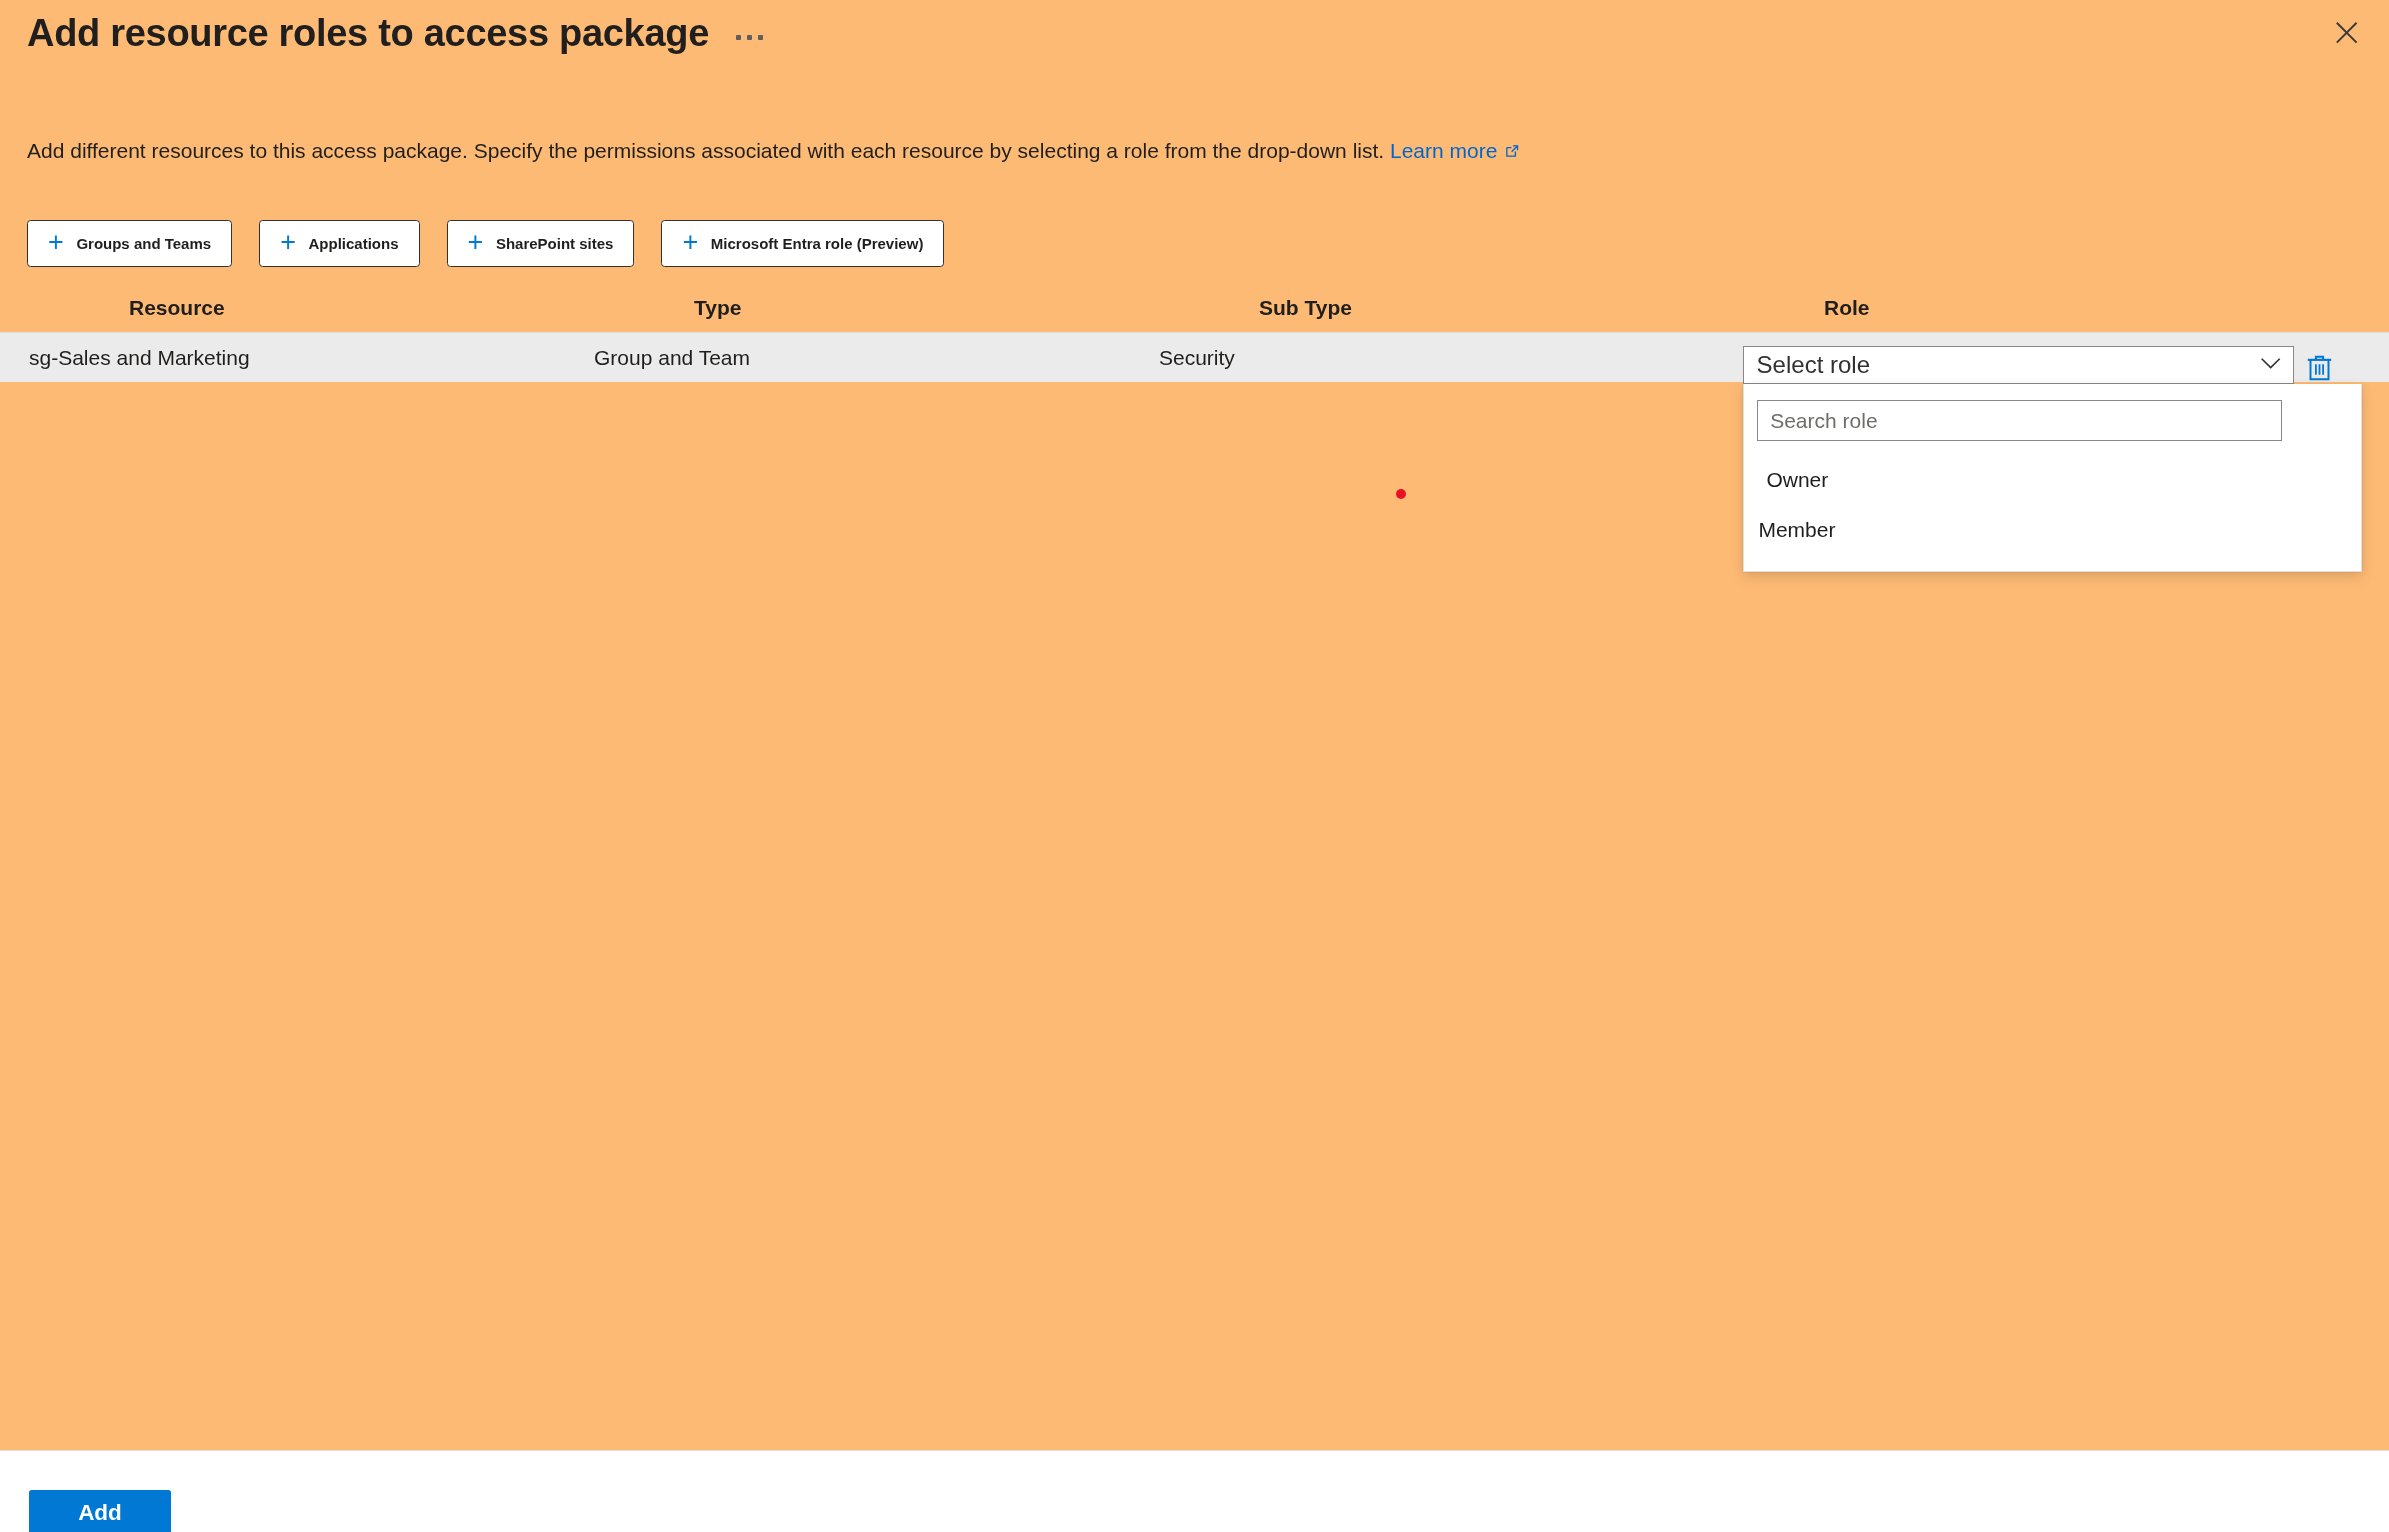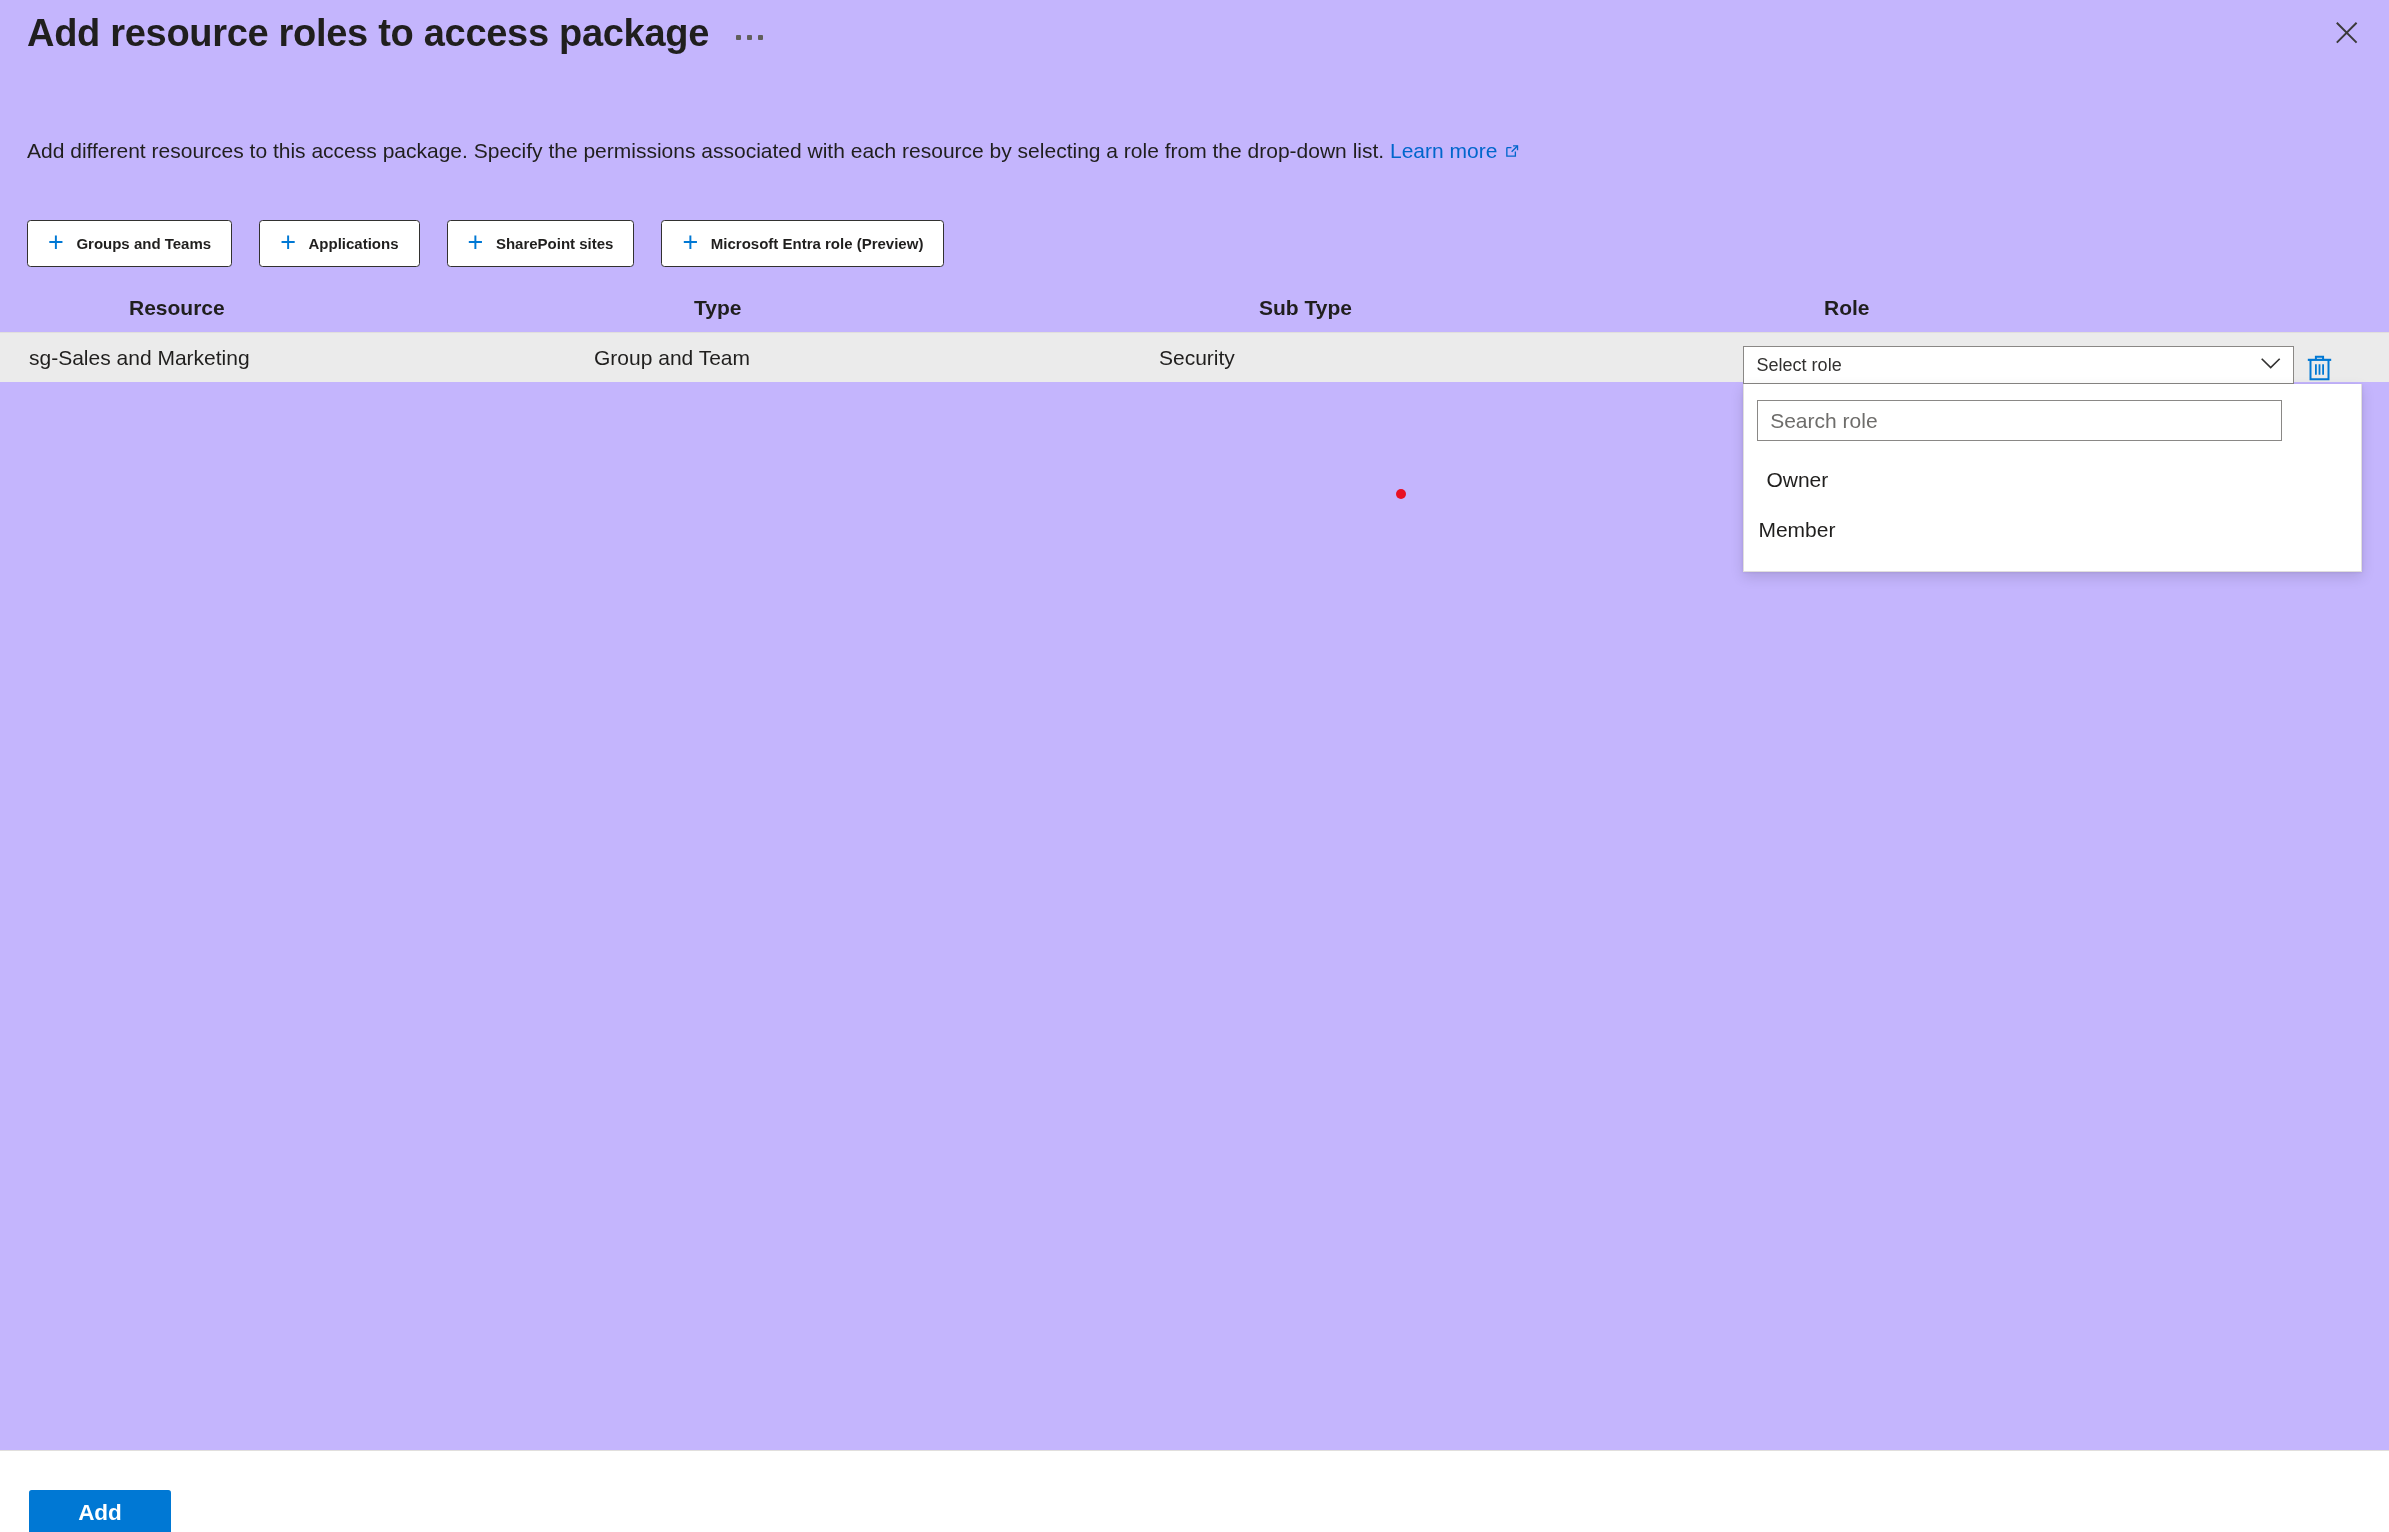--- a/index.html
+++ b/index.html
@@ -10,21 +10,21 @@
     background: #ffffff;
     font-family: "Liberation Sans", sans-serif;
     color: #201f1e;
     overflow: hidden;
   }
 
   .blade {
     position: relative;
     width: 2389px;
     height: 1533px;
-    background: #c4b5fd;
+    background: #fdba74;
   }
 
   
   .blade-header {
     position: absolute;
     top: 0; left: 0;
     width: 2389px;
     height: 65px;
     display: flex;
     align-items: center;
@@ -183,21 +183,21 @@
     width: 551px;
     background: #ffffff;
     border: 1.3px solid #8a8886;
     display: flex;
     align-items: center;
     justify-content: space-between;
     padding: 0 10.8px 0 12.6px;
     cursor: pointer;
   }
   .role-select .ph {
-    font-size: 18px;
+    font-size: 24px;
     color: #323130;
   }
   .chev { display: block; }
 
   .role-panel {
     width: 619px;
     background: #ffffff;
     border: 0.9px solid #e1dfdd;
     border-top: none;
     box-shadow: 0 5.4px 12.6px rgba(0,0,0,0.13), 0 0.9px 2.7px rgba(0,0,0,0.10);

